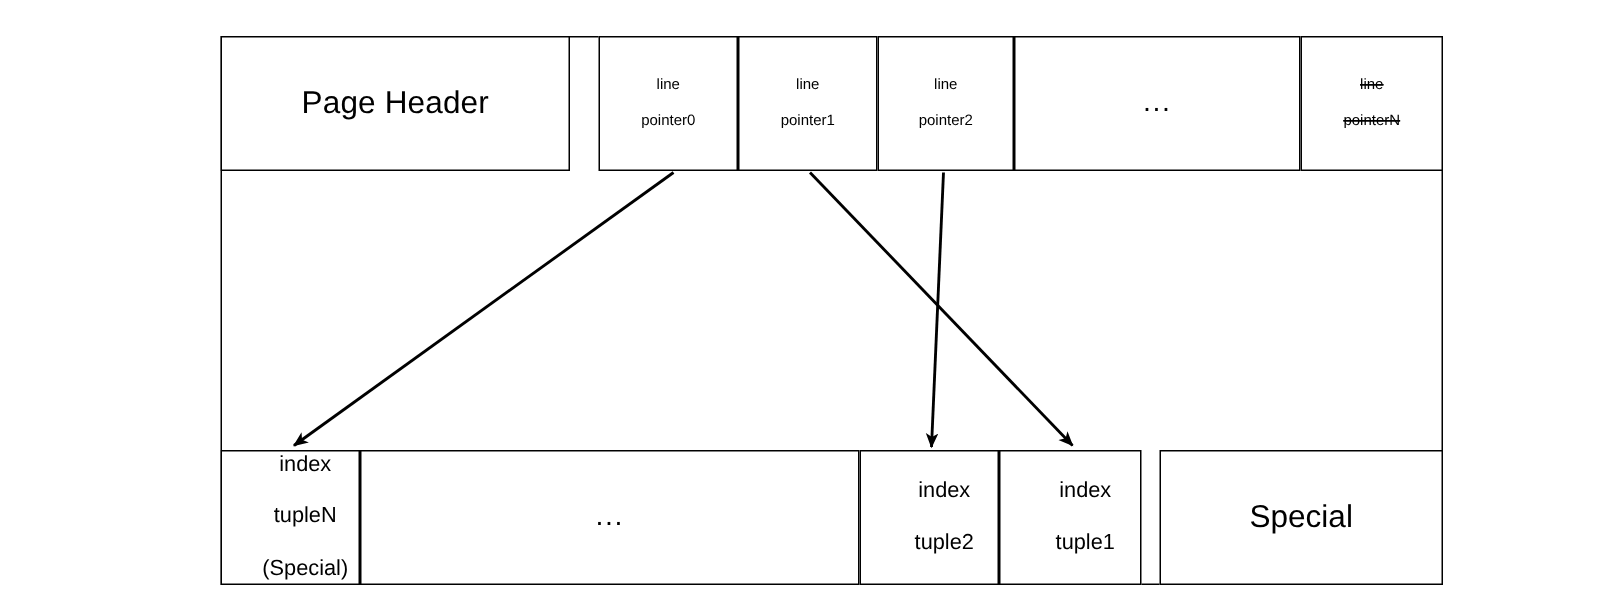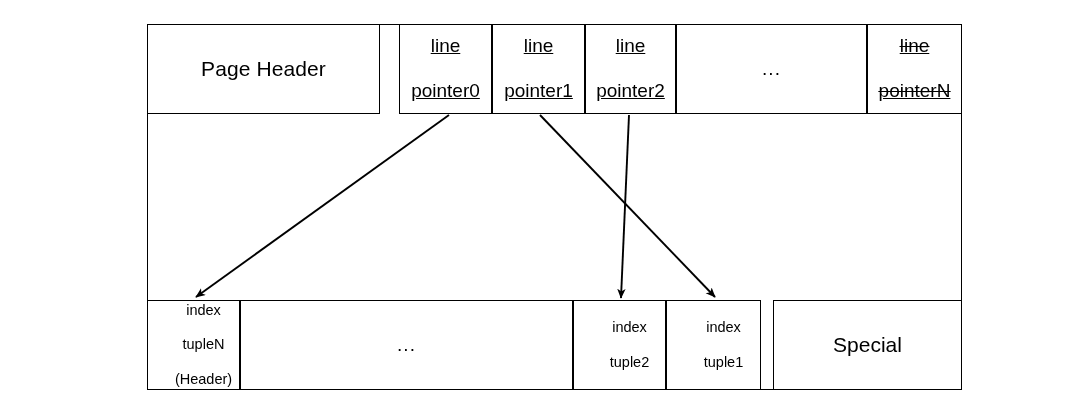--- a/index.html
+++ b/index.html
@@ -55,22 +55,21 @@
   
   .row-top {
     height: 90px;
     top: 24px;
   }
   .page-header-cell {
     font-size: 21px;
     letter-spacing: 0.1px;
   }
   .lp-cell {
-    font-size: 19px;
-    text-decoration: underline;
+    font-size: 10px;
   }
   .lp-cell.dead span {
     text-decoration: line-through;
     text-decoration-thickness: 1.4px;
   }
   .ellipsis-cell {
     font-size: 19px;
     letter-spacing: 1px;
   }
 
@@ -123,21 +122,21 @@
 
   <div class="box row-top ellipsis-cell" style="left:660px; width:191px;">
     <span>...</span>
   </div>
 
   <div class="box row-top lp-cell dead" style="left:851px; width:95px;">
     <span><span>line</span><br><span>pointerN</span></span>
   </div>
 
   <div class="box row-bottom tuple-cell" style="left:131px; width:93px;">
-    <span><span>index</span><br><span>tupleN</span><br><span>(Header)</span></span>
+    <span><span>index</span><br><span>tupleN</span><br><span>(Special)</span></span>
   </div>
 
   <div class="box row-bottom ellipsis-cell" style="left:224px; width:333px;">
     <span>...</span>
   </div>
 
   <div class="box row-bottom tuple-cell" style="left:557px; width:93px;">
     <span><span>index</span><br><span>tuple2</span></span>
   </div>
 

